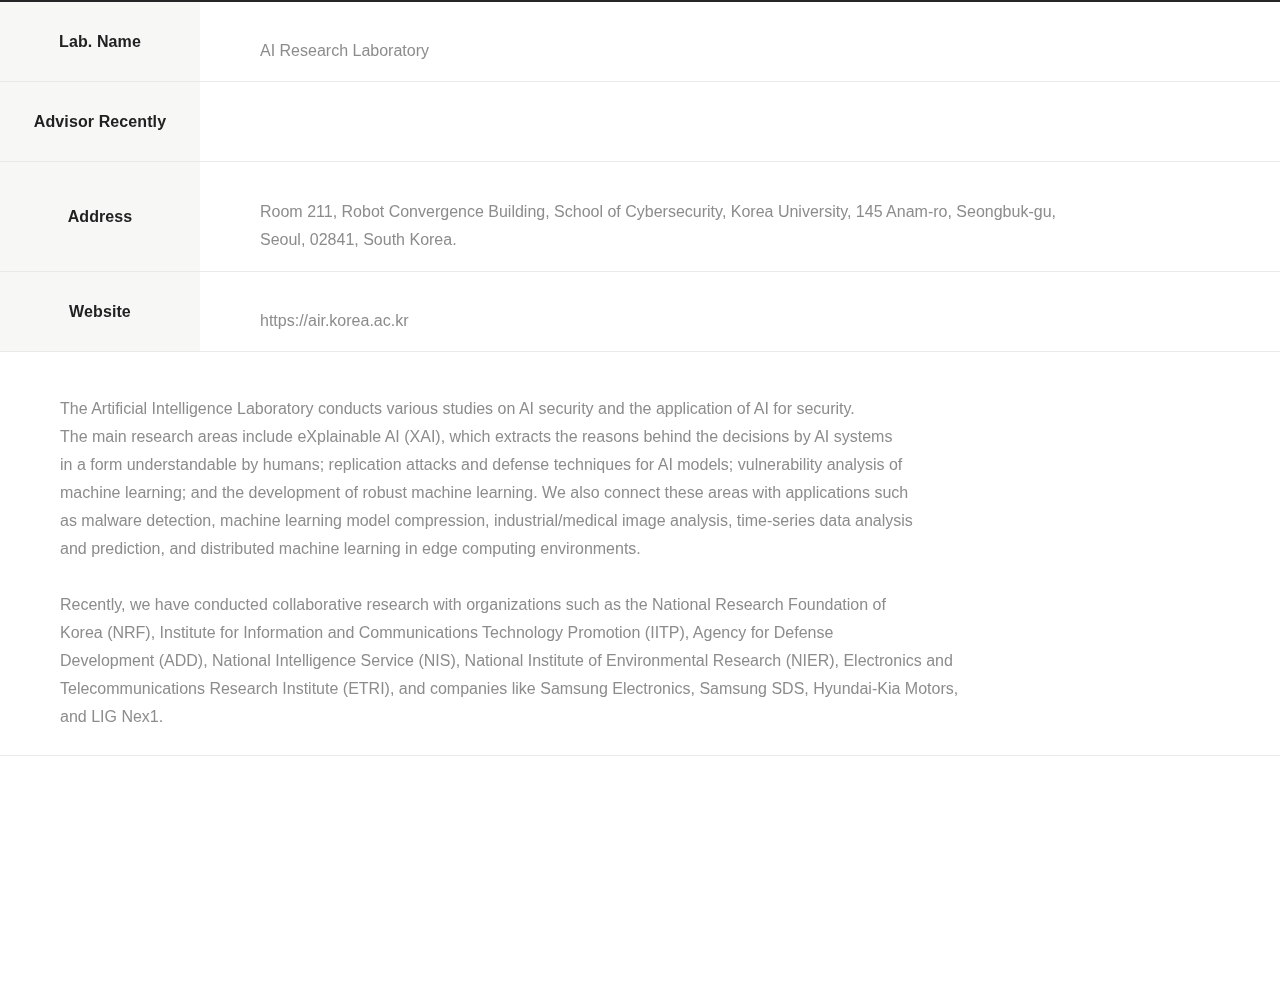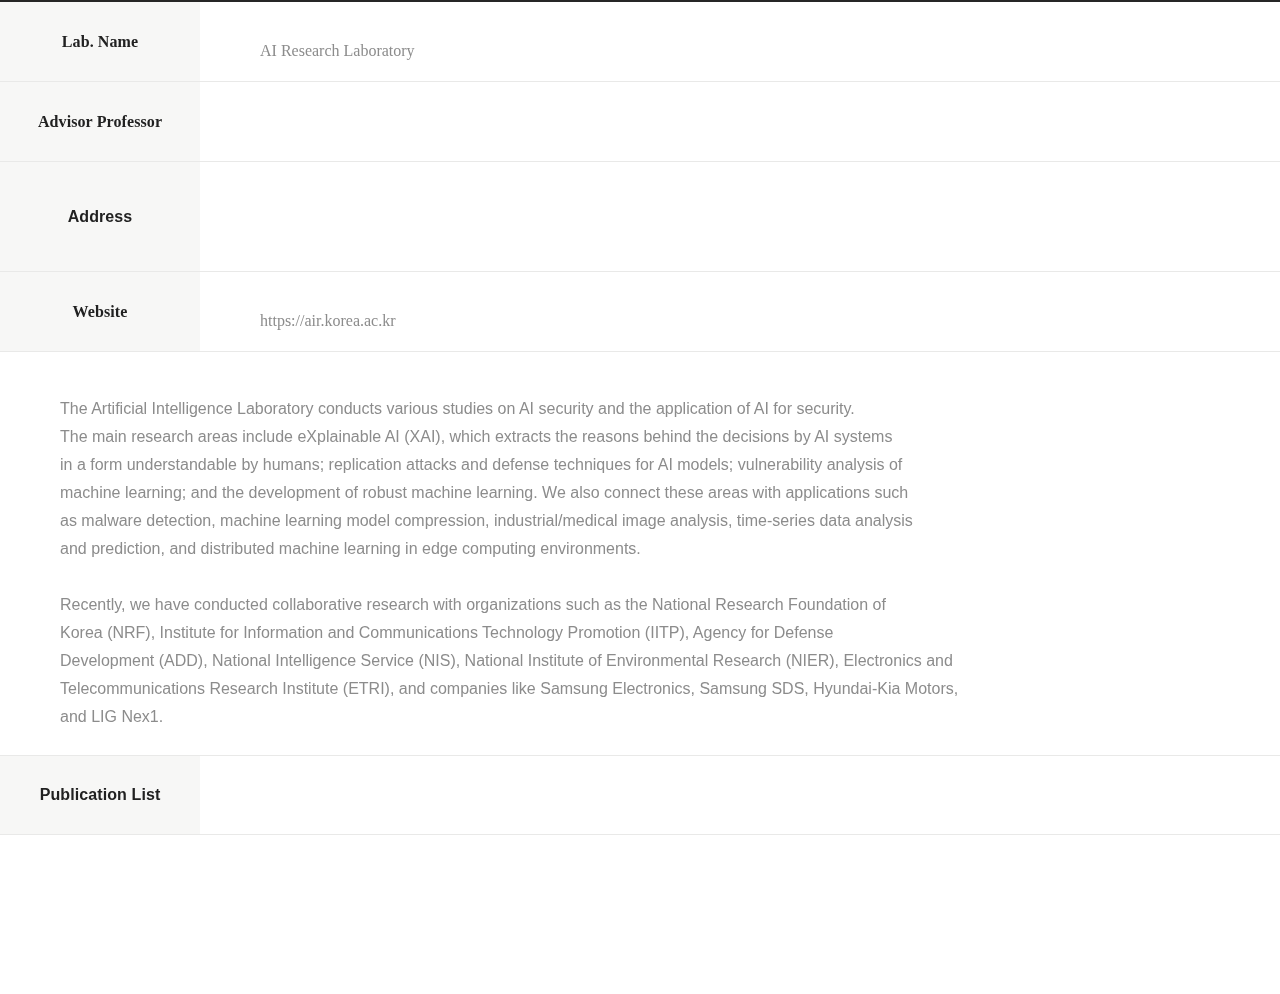--- a/index.html
+++ b/index.html
@@ -14,21 +14,21 @@
     box-sizing: border-box;
     border-top: 2px solid #262626;
     background: #ffffff;
   }
   .row {
     display: flex;
     align-items: stretch;
     border-bottom: 1px solid #e9e9e8;
     box-sizing: content-box;
   }
-  .h80  { height: 79px; font-family: Liberation Serif, serif; }
+  .h80  { height: 79px; }
   .h110 { height: 109px; }
   .h404 { height: 403px; }
   .h78  { height: 78px; }
   .label-cell {
     width: 200px;
     flex: 0 0 200px;
     background: #f7f7f6;
     display: flex;
     align-items: center;
     justify-content: center;
@@ -57,25 +57,27 @@
 <body>
 
 <div class="detail-table">
 
   <div class="row h80">
     <div class="label-cell">Lab. Name</div>
     <div class="value-cell">AI Research Laboratory</div>
   </div>
 
   <div class="row h80">
-    <div class="label-cell">Advisor Professor</div>
+    <div class="label-cell">Advisor Recently</div>
   </div>
 
   <div class="row h110">
     <div class="label-cell">Address</div>
+    <div class="value-cell">Room 211, Robot Convergence Building, School of Cybersecurity, Korea University, 145 Anam-ro, Seongbuk-gu,
+Seoul, 02841, South Korea.</div>
   </div>
 
 
   <div class="row h80">
     <div class="label-cell">Website</div>
     <div class="value-cell">https://air.korea.ac.kr</div>
   </div>
 
   <div class="row h404">
     <div class="value-cell">The Artificial Intelligence Laboratory conducts various studies on AI security and the application of AI for security.
@@ -85,19 +87,15 @@
 as malware detection, machine learning model compression, industrial/medical image analysis, time-series data analysis
 and prediction, and distributed machine learning in edge computing environments.
 
 Recently, we have conducted collaborative research with organizations such as the National Research Foundation of
 Korea (NRF), Institute for Information and Communications Technology Promotion (IITP), Agency for Defense
 Development (ADD), National Intelligence Service (NIS), National Institute of Environmental Research (NIER), Electronics and
 Telecommunications Research Institute (ETRI), and companies like Samsung Electronics, Samsung SDS, Hyundai-Kia Motors,
 and LIG Nex1.</div>
   </div>
 
-  <div class="row h78">
-    <div class="label-cell">Publication List</div>
-    <div class="value-cell"></div>
-  </div>
 
 
 </div>
 
 </body></html>

